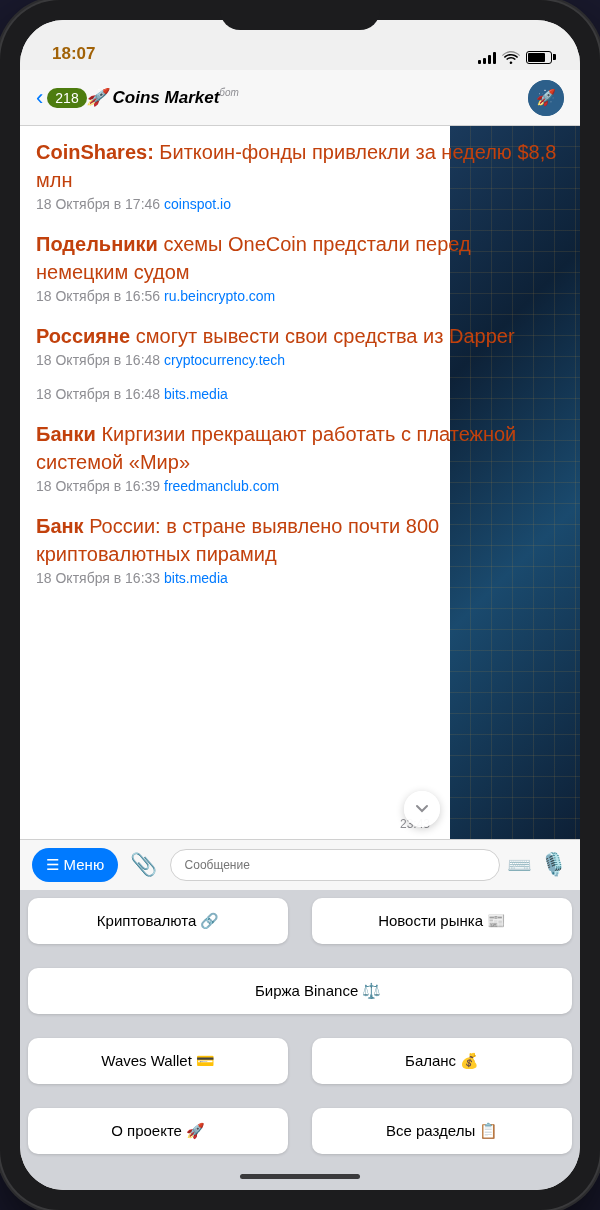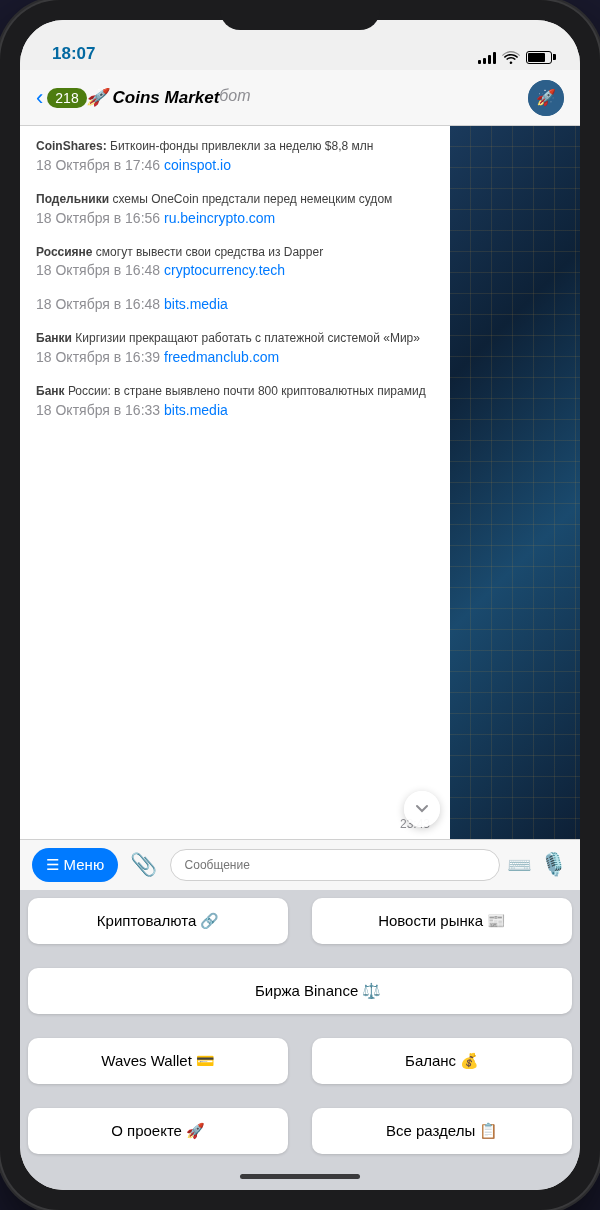--- a/index.html
+++ b/index.html
@@ -57,21 +57,21 @@
       justify-content: space-between;
       padding: 0 28px 6px 28px;
       flex-shrink: 0;
       position: relative;
       z-index: 10;
     }
 
     .status-time {
       font-size: 17px;
       font-weight: 600;
-      color: #0369a1;
+      color: #a16207;
       margin-left: 4px;
     }
 
     .status-icons {
       display: flex;
       align-items: center;
       gap: 6px;
     }
 
     .signal-bars {
@@ -156,21 +156,21 @@
       font-style: italic;
     }
 
     .nav-title {
       font-size: 17px;
       font-weight: 600;
       color: #000;
     }
 
     .nav-subtitle {
-      font-size: 16px;
+      font-size: 10px;
       color: #8e8e93;
     }
 
     .nav-avatar {
       width: 36px;
       height: 36px;
       border-radius: 50%;
       overflow: hidden;
       background: #2c5f8a;
       display: flex;
@@ -213,22 +213,22 @@
       padding: 12px 16px;
       position: relative;
       z-index: 1;
     }
 
     .news-item {
       margin-bottom: 18px;
     }
 
     .news-text {
-      font-size: 12px;
-      color: #404040;
+      font-size: 20px;
+      color: #c2410c;
       line-height: 1.4;
     }
 
     .news-text strong {
       font-weight: 700;
     }
 
     .news-meta {
       font-size: 14px;
       color: #8e8e93;

